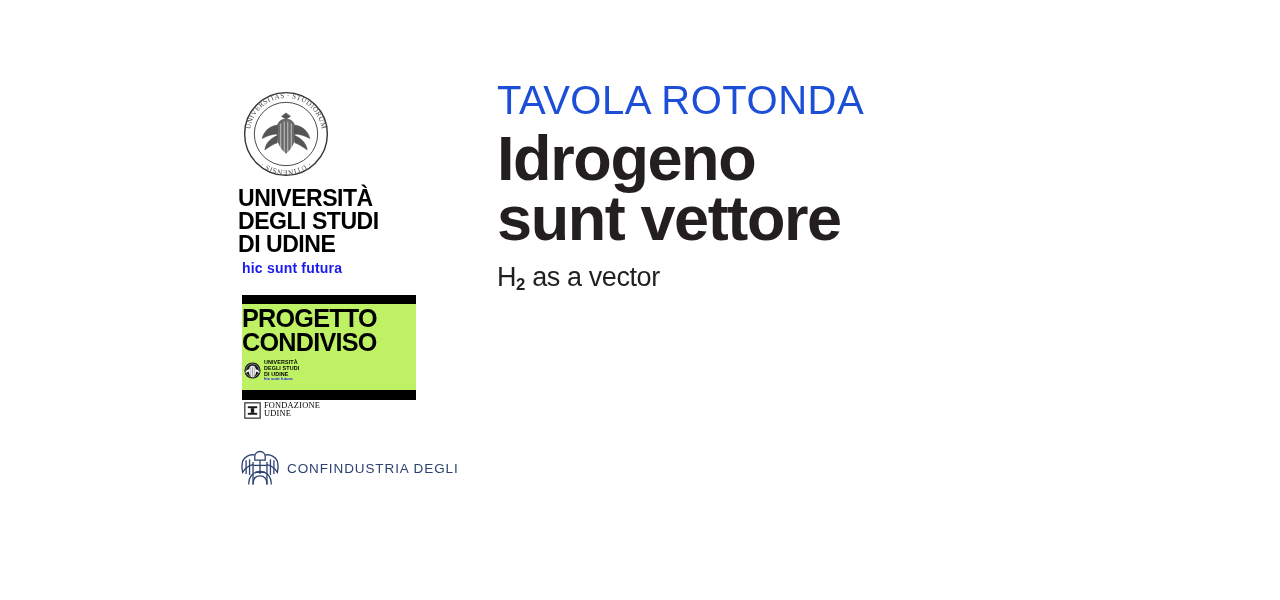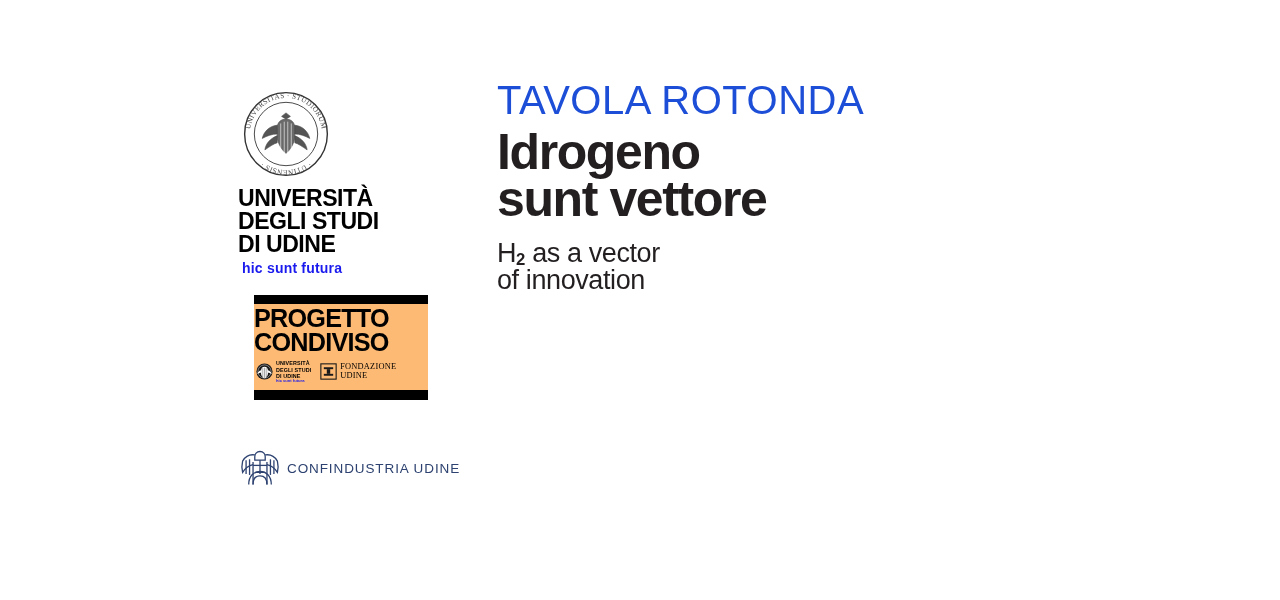--- a/index.html
+++ b/index.html
@@ -49,24 +49,24 @@
     margin-left: 4px;
     color: #1a1aee;
     font-weight: bold;
     font-size: 14px;
     letter-spacing: 0.2px;
   }
 
   
   .progetto {
     position: absolute;
-    left: 16px;
+    left: 4px;
     top: 205px;
     width: 174px;
-    background: #fdba74;
+    background: #bef264;
   }
   .pc-bar {
     height: 9px;
     background: #000000;
     width: 100%;
   }
   .pc-bar-bottom {
     height: 10px;
     background: #000000;
     width: 100%;
@@ -80,23 +80,24 @@
     letter-spacing: -0.8px;
     margin-top: 3px;
     margin-bottom: 3px;
     transform: scaleX(0.97);
     transform-origin: left top;
   }
   .pc-words .ln { display: block; white-space: nowrap; }
 
   .pc-sublogos {
     display: flex;
-    gap: 9px;
+    gap: 20px;
     margin: 4px 0 5px 2px;
     height: 26px;
+    flex-direction: column;
   }
   .pc-sub {
     display: flex;
     align-items: center;
     gap: 3px;
   }
   .pc-sub-mark {
     width: 17px;
     height: 17px;
     flex: 0 0 auto;
@@ -154,21 +155,21 @@
     font-size: 40px;
     line-height: 1.0;
     letter-spacing: 0.5px;
     font-weight: 400;
     white-space: nowrap;
   }
   .headline {
     margin-top: 9px;
     color: #231f20;
     font-weight: bold;
-    font-size: 50px;
+    font-size: 63px;
     line-height: 0.945;
     letter-spacing: -1.4px;
   }
   .headline .ln { display: block; white-space: nowrap; }
   .subhead {
     margin-top: 16px;
     color: #231f20;
     font-weight: 300;
     font-size: 27px;
     line-height: 1.03;
@@ -287,29 +288,28 @@
           <path d="M37 13 L37 31"></path>
         <path d="M17 16 L17 42"></path>
           <path d="M33 16 L33 42"></path>
         <path d="M17 20 L33 20"></path>
         <path d="M25 14 L25 30"></path>
         <path d="M20 28 L30 28"></path>
         <path d="M12 42 C 12 32 18 27 25 27 C 32 27 38 32 38 42"></path>
         <path d="M17 42 C 17 35 20 32 25 32 C 30 32 33 35 33 42"></path>
       </g>
     </svg>
-    <div class="conf-text">CONFINDUSTRIA UDINE</div>
+    <div class="conf-text">CONFINDUSTRIA DEGLI</div>
   </div>
 </div>
 
 <div class="text-column">
   <div class="kicker">TAVOLA ROTONDA</div>
 
   <div class="headline">
     <span class="ln">Idrogeno</span>
     <span class="ln">sunt vettore</span>
   </div>
 
   <div class="subhead">
     <span class="ln"><span>H</span><sub>2</sub><span> as a vector</span></span>
-    <span class="ln">of innovation</span>
   </div>
 </div>
 
 </body></html>

